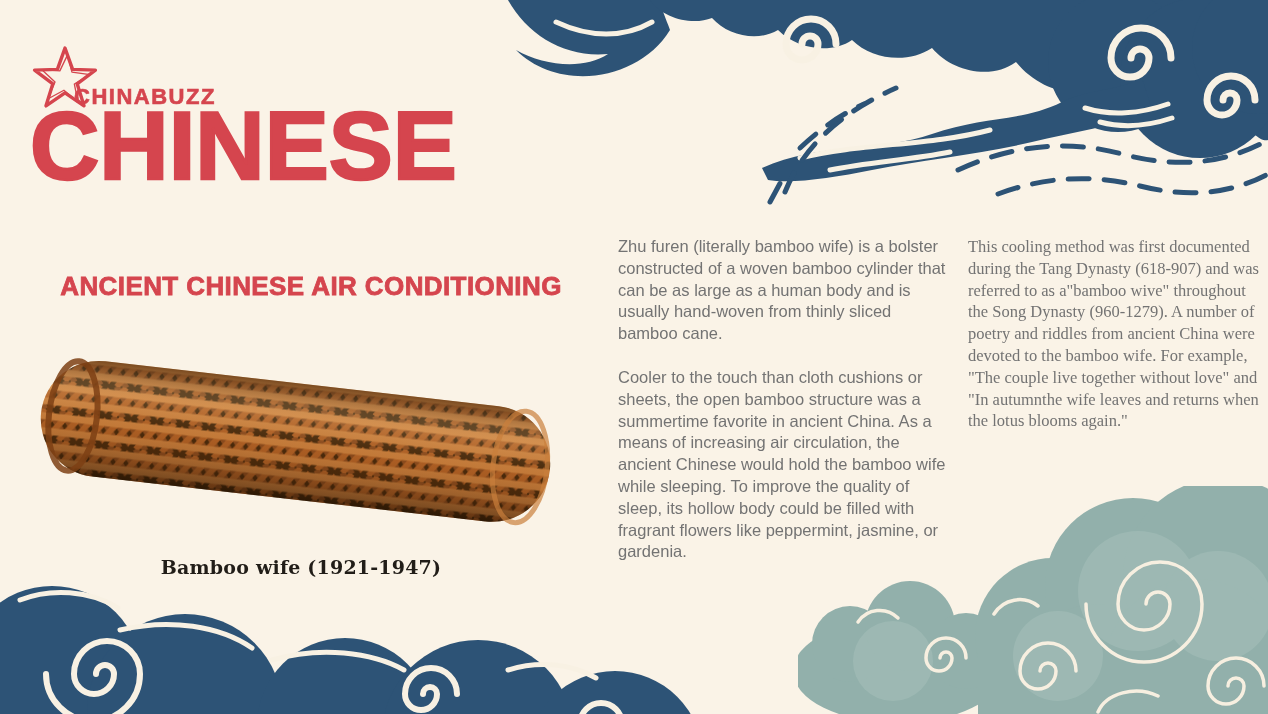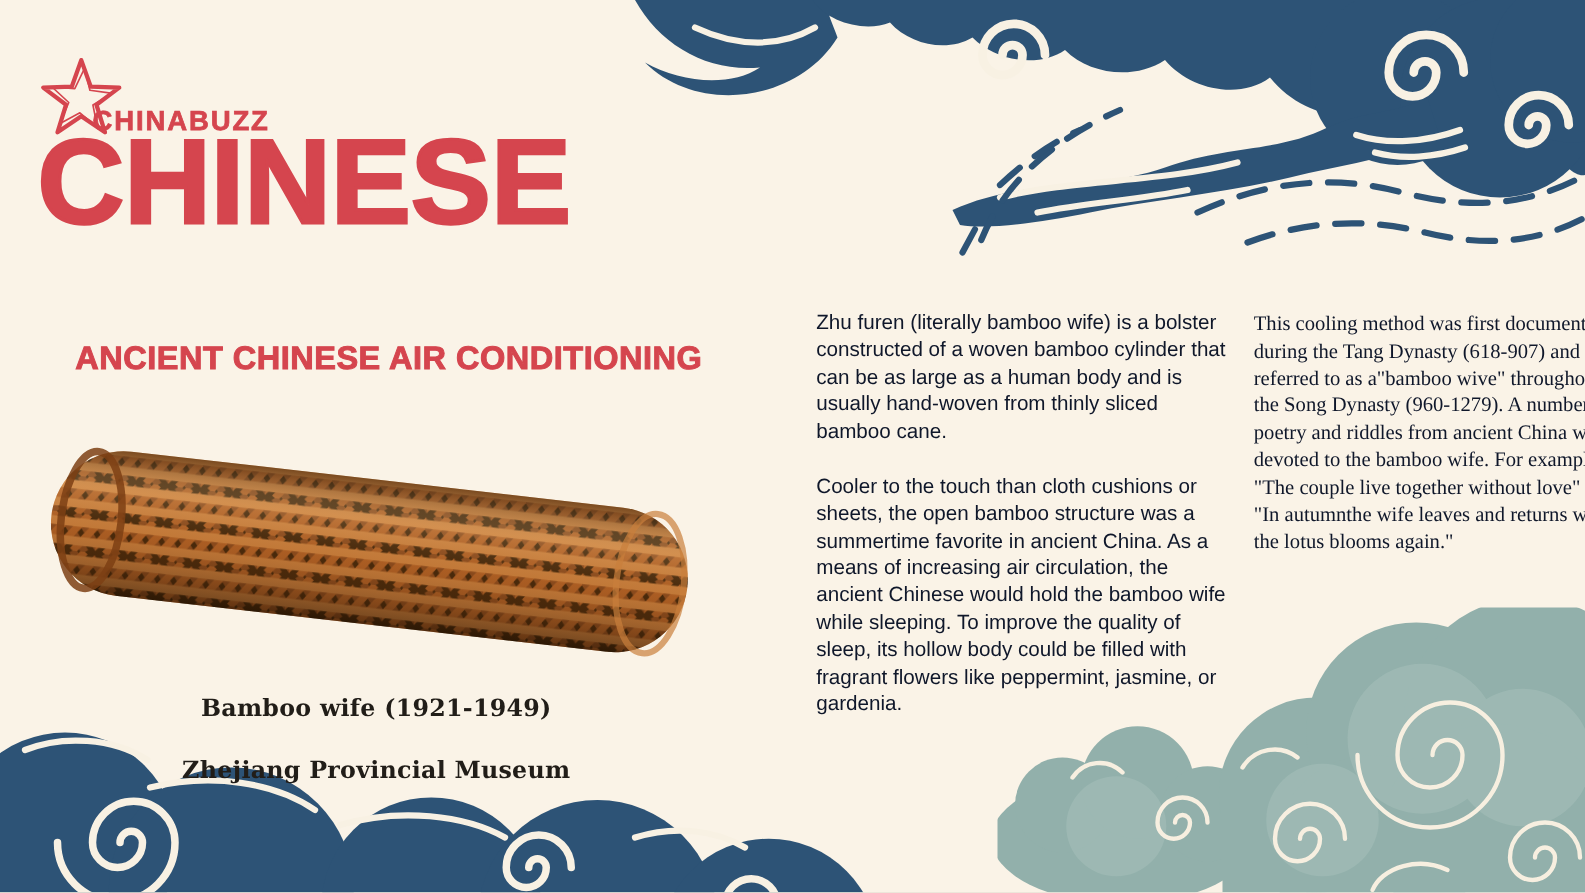--- a/index.html
+++ b/index.html
@@ -36,21 +36,21 @@
   
   .figure{position:absolute;left:25px;top:348px;width:552px;height:196px;}
   .caption{
     position:absolute;left:25px;width:552px;text-align:center;
     font-family:"DejaVu Serif",serif;font-weight:700;font-size:19px;
     color:#211d18;letter-spacing:0.2px;
   }
   .caption-1{top:556px;}
   .caption-2{top:605px;}
   
-  .col{position:absolute;top:248px;color:#0f172a;font-size:16.5px;line-height:21.8px;margin-left:35px;}
+  .col{position:absolute;top:236px;color:#737373;font-size:16.5px;line-height:21.8px;}
   .col p{margin:0 0 22px 0;}
   .col-1{left:618px;width:332px;}
   .col-2{left:968px;width:294px;font-family:Liberation Serif, serif;}
 </style>
 </head>
 <body>
 
 <div class="canvas">
 
   <svg class="deco deco-top" viewBox="0 0 768 240" aria-hidden="true">
@@ -176,22 +176,21 @@
       </linearGradient>
     </defs>
     <g transform="rotate(6.5 276 98)">
       <rect x="14" y="36" width="512" height="116" rx="58" fill="url(#weave)"></rect>
       <rect x="14" y="36" width="512" height="116" rx="58" fill="url(#shade)"></rect>
       <ellipse cx="46" cy="94" rx="24" ry="55" fill="none" stroke="#7c3f14" stroke-width="6" opacity="0.85"></ellipse>
       <ellipse cx="496" cy="94" rx="27" ry="56" fill="none" stroke="#c97f3c" stroke-width="5" opacity="0.7"></ellipse>
     </g>
   </svg>
 
-  <div class="caption caption-1">Bamboo wife (1921-1949)</div>
-  <div class="caption caption-2">Zhejiang Provincial Museum</div>
+  <div class="caption caption-1">Bamboo wife (1921-1947)</div>
 
   <div class="col col-1">
     <p>Zhu furen (literally bamboo wife) is a bolster constructed of a woven bamboo cylinder that can be as large as a human body and is usually hand-woven from thinly sliced bamboo cane.</p>
     <p>Cooler to the touch than cloth cushions or sheets, the open bamboo structure was a summertime favorite in ancient China. As a means of increasing air circulation, the ancient Chinese would hold the bamboo wife while sleeping. To improve the quality of sleep, its hollow body could be filled with fragrant flowers like peppermint, jasmine, or gardenia.</p>
   </div>
 
   <div class="col col-2">
     <p>This cooling method was first documented during the Tang Dynasty (618-907) and was referred to as a"bamboo wive" throughout the Song Dynasty (960-1279). A number of poetry and riddles from ancient China were devoted to the bamboo wife. For example, "The couple live together without love" and "In autumnthe wife leaves and returns when the lotus blooms again."</p>
   </div>
 

